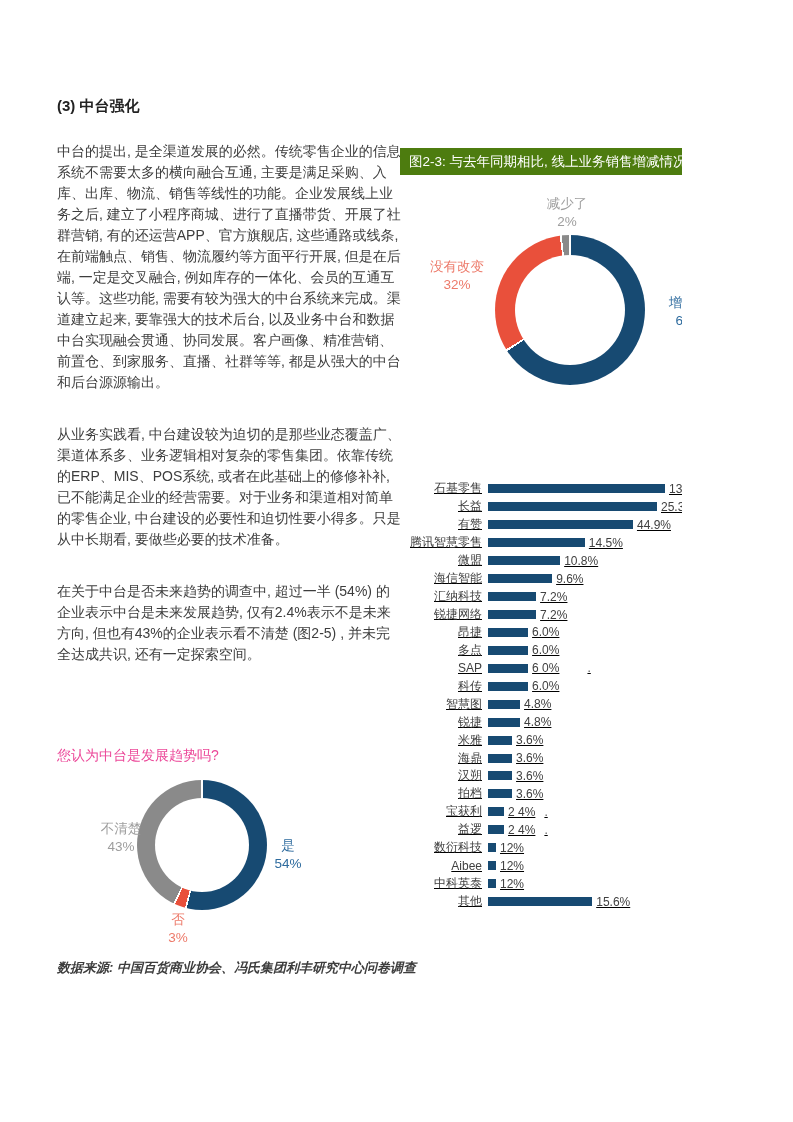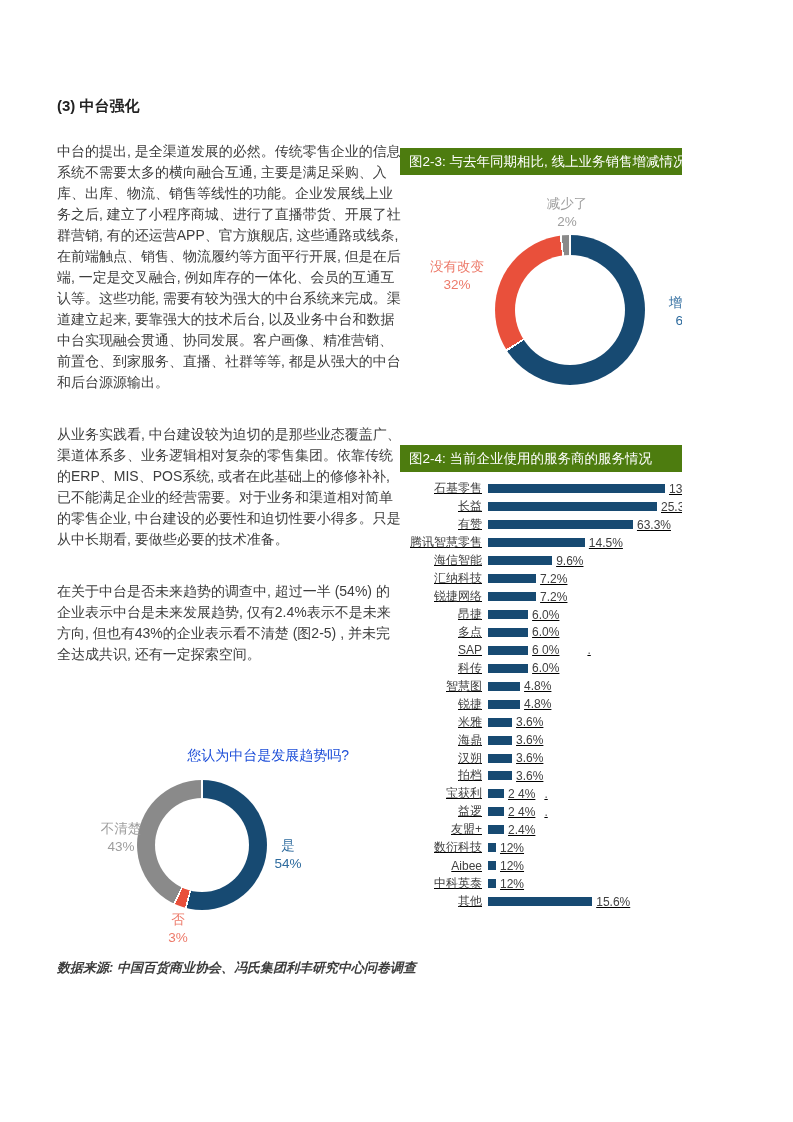--- a/index.html
+++ b/index.html
@@ -10,22 +10,22 @@
   .heading{position:absolute;left:57px;top:97px;margin:0;font-size:15px;font-weight:700;color:#222222;}
   .body-par{position:absolute;left:57px;width:346px;margin:0;font-size:14px;line-height:21px;color:#3d3d3d;text-align:left;}
   .p1{top:141px}.p2{top:424px}.p3{top:581px}
 
   .band{position:absolute;height:27px;line-height:27px;background:#4d7c0f;color:#ffffff;
         font-size:13.5px;font-weight:500;padding-left:9px;box-sizing:border-box;white-space:nowrap;}
   .band23{left:400px;top:148px;width:343px;}
   .band24{left:400px;top:445px;width:343px;}
   .band25{left:57px;top:712px;width:296px;}
 
-  .subtitle{position:absolute;left:57px;top:747px;width:292px;text-align:right;
-            font-size:14px;color:#1d4ed8;}
+  .subtitle{position:absolute;left:57px;top:747px;width:292px;text-align:left;
+            font-size:14px;color:#ec4899;}
 
   .donut{position:absolute;border-radius:50%;}
   .donut::after{content:"";position:absolute;background:#ffffff;border-radius:50%;}
   .donut23{left:495px;top:235px;width:150px;height:150px;}
   .donut23::after{inset:20px;}
   .donut25{left:137px;top:780px;width:130px;height:130px;}
   .donut25::after{inset:18px;}
 
   .dlabel{position:absolute;font-size:13.5px;line-height:18px;text-align:center;}
   .c-blue{color:#2e6b9e;}
@@ -68,41 +68,45 @@
   </div>
   <div class="dlabel c-red lbl-nochange">
     <div>没有改变</div>
     <div>32%</div>
   </div>
   <div class="dlabel c-blue lbl-increase">
     <div>增加了</div>
     <div>66%</div>
   </div>
 
-  <div class="band band24">图2-4: 当前企业使用的服务商的服务情况</div>
   <div class="bars" id="bars24">
       <div class="brow">
         <div class="blabel">石基零售</div>
         <div class="bbar" style="width: 177.02px;"></div>
         <div class="bval">13.1%</div>
       </div>
       <div class="brow">
         <div class="blabel">长益</div>
         <div class="bbar" style="width: 169.004px;"></div>
         <div class="bval">25.3%</div>
       </div>
       <div class="brow">
         <div class="blabel">有赞</div>
         <div class="bbar" style="width: 144.956px;"></div>
-        <div class="bval">63.3%</div>
+        <div class="bval">44.9%</div>
       </div>
       <div class="brow">
         <div class="blabel">腾讯智慧零售</div>
         <div class="bbar" style="width: 96.86px;"></div>
         <div class="bval">14.5%</div>
+      </div>
+      <div class="brow">
+        <div class="blabel">微盟</div>
+        <div class="bbar" style="width: 72.144px;"></div>
+        <div class="bval">10.8%</div>
       </div>
       <div class="brow">
         <div class="blabel">海信智能</div>
         <div class="bbar" style="width: 64.128px;"></div>
         <div class="bval">9.6%</div>
       </div>
       <div class="brow">
         <div class="blabel">汇纳科技</div>
         <div class="bbar" style="width: 48.096px;"></div>
         <div class="bval">7.2%</div>
@@ -167,25 +171,20 @@
         <div class="blabel">宝获利</div>
         <div class="bbar" style="width: 16.032px;"></div>
         <div class="bval">2 4%</div>
         <div class="bnote">.</div>
       </div>
       <div class="brow">
         <div class="blabel">益逻</div>
         <div class="bbar" style="width: 16.032px;"></div>
         <div class="bval">2 4%</div>
         <div class="bnote">.</div>
-      </div>
-      <div class="brow">
-        <div class="blabel">友盟+</div>
-        <div class="bbar" style="width: 16.032px;"></div>
-        <div class="bval">2.4%</div>
       </div>
       <div class="brow">
         <div class="blabel">数衍科技</div>
         <div class="bbar" style="width: 8.016px;"></div>
         <div class="bval">12%</div>
       </div>
       <div class="brow">
         <div class="blabel">Aibee</div>
         <div class="bbar" style="width: 8.016px;"></div>
         <div class="bval">12%</div>

